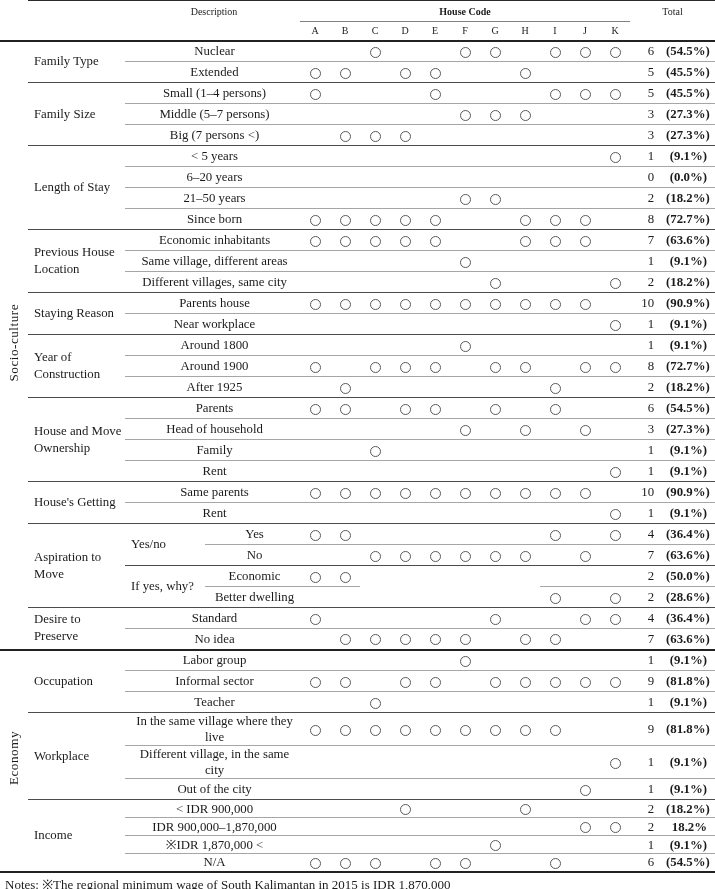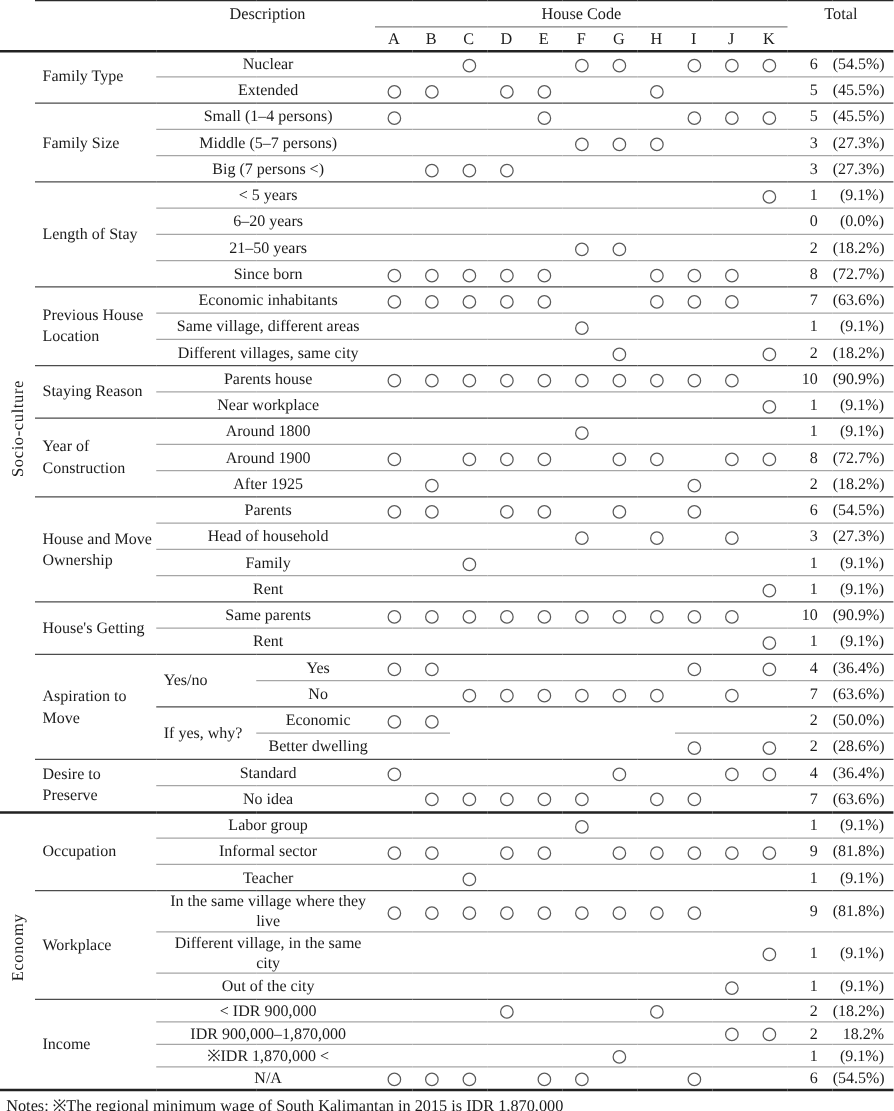--- a/index.html
+++ b/index.html
@@ -8,46 +8,46 @@
     font-family:"Liberation Serif", serif; color:#1b1b1b;
     box-sizing:border-box;
   }
   table.survey {
     border-collapse:collapse; table-layout:fixed; width:715px;
     border-bottom:2px solid #222;
   }
   th, td { padding:0; margin:0; font-weight:normal; font-size:12.8px; overflow:hidden; }
 
   
-  thead th { font-size:13px; vertical-align:middle; }
+  thead th { font-size:10px; vertical-align:middle; }
   tr.hr1 { height:21px; }
   tr.hr2 { height:19px; }
   .h-top { border-top:1.5px solid #2a2a2a; }
   .h-desc { text-align:center; padding-left:100px; }
-  .h-house { text-align:center; border-bottom:1.5px solid #808080; }
+  .h-house { text-align:center; border-bottom:1.5px solid #808080;font-weight:bold; }
   .h-total { text-align:center;margin-top:28px; }
   tr.hr2 th { border-bottom:2px solid #222; }
   th.group-spacer { border-bottom:2px solid #222; }
   th.code-letter { text-align:center; }
 
   
   tbody tr { height:21px; }
   tbody tr.h18 { height:18px; }
   td { vertical-align:middle; line-height:16px; }
   td.group-cell { text-align:center; vertical-align:middle; }
   td.group-cell span {
     display:inline-block; writing-mode:vertical-rl; transform:rotate(180deg);
     font-size:13.2px; letter-spacing:0.5px; white-space:nowrap;
   }
   td.cat-cell  { padding-left:6px; padding-right:2px; vertical-align:middle; line-height:17px; }
   td.sub-cell  { padding-left:6px; padding-right:2px; line-height:17px; }
   td.desc-cell { padding-left:6px; padding-right:2px;text-align:center; }
   td.house-cell { text-align:center; }
   td.count-cell { text-align:right; padding-right:12px; }
-  td.pct-cell   { text-align:right; padding-right:8px; }
+  td.pct-cell   { text-align:right; padding-right:8px;font-weight:bold; }
 
   .circle {
     display:inline-block; width:11px; height:11px; box-sizing:border-box;
     border:1px solid #5a5a5a; border-radius:50%; background:transparent;
     vertical-align:middle;
   }
 
   
   td.bt-row   { border-top:1px solid #a6a6a6; }
   td.bt-cat   { border-top:1.5px solid #4c4c4c; }

